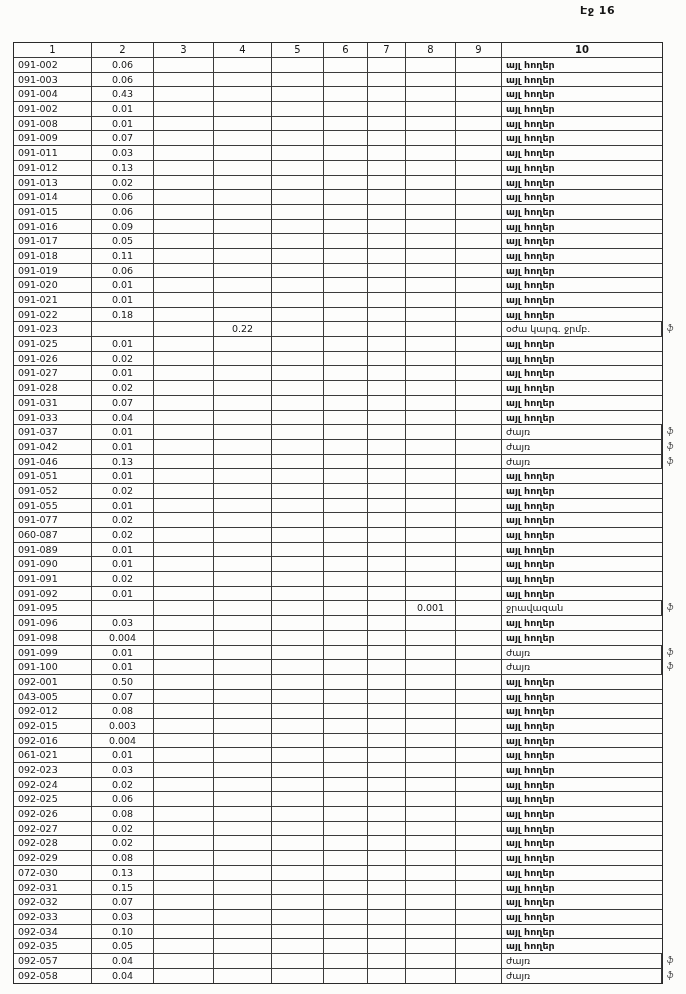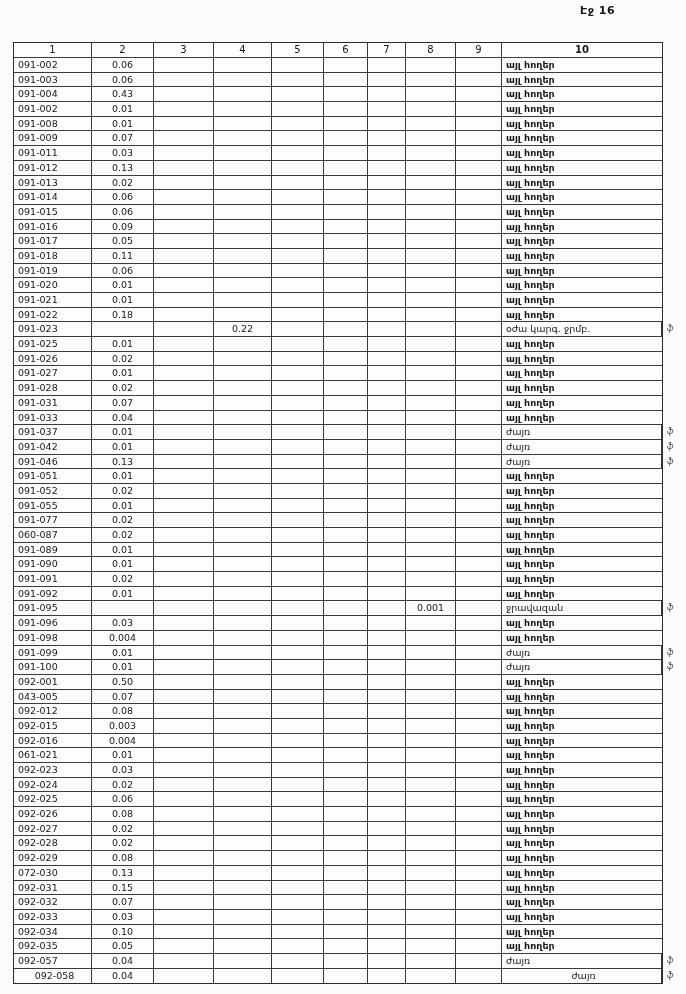--- a/index.html
+++ b/index.html
@@ -43,21 +43,21 @@
   .cell {
     box-sizing: border-box;
     border-right: 1px solid #3b3b3b;
     border-bottom: 1px solid #3b3b3b;
     font-size: 9.5px;
     line-height: 14px;
     white-space: nowrap;
     overflow: hidden;
   }
   .row .cell:last-of-type { border-right: none; font-weight: bold; }
-  .row:last-child .cell { border-bottom: none; text-align: center; }
+  .row:last-child .cell { border-bottom: none; }
   .header .cell {
     font-size: 10px;
     text-align: center;
     line-height: 14px;
   }
   .w1  { width: 78px; }
   .w2  { width: 62px; }
   .w3  { width: 60px; }
   .w4  { width: 58px; }
   .w5  { width: 52px; }

